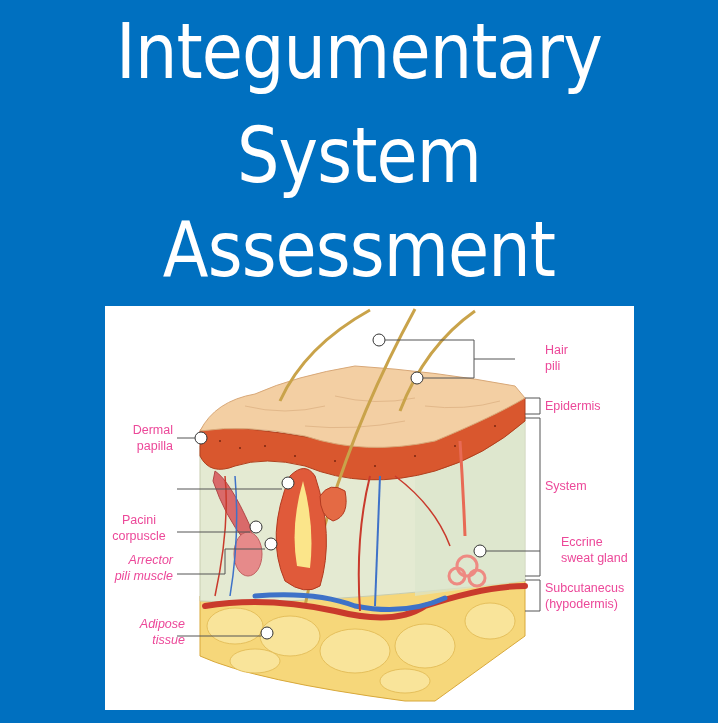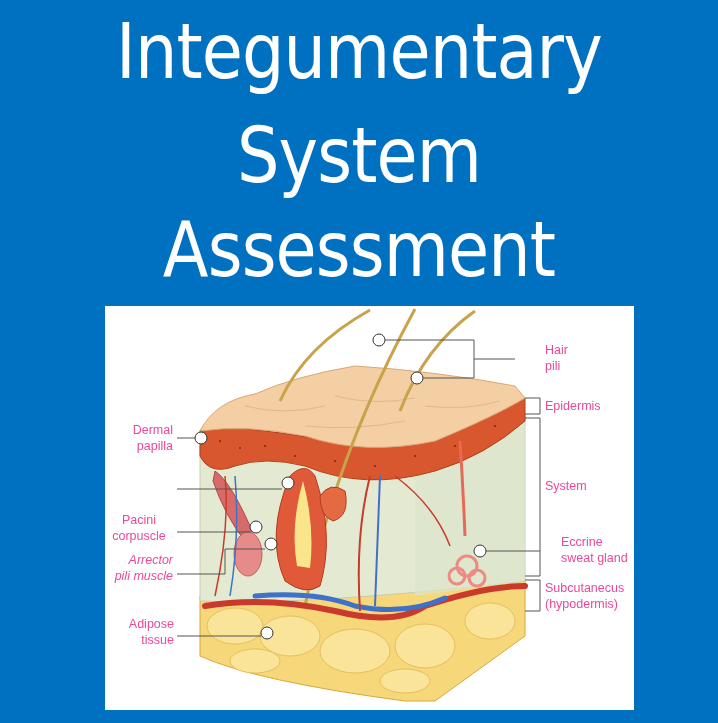--- a/index.html
+++ b/index.html
@@ -116,21 +116,21 @@
     <div>papilla</div>
   </div>
   <div class="lbl r" style="left:0; top:206px; width:68px;text-align:center;">
     <div>Pacini</div>
     <div>corpuscle</div>
   </div>
   <div class="lbl r" style="left:0; top:246px; width:68px;font-style:italic;">
     <div>Arrector</div>
     <div>pili muscle</div>
   </div>
-  <div class="lbl r" style="left:1px; top:310px; width:68px;">
+  <div class="lbl r" style="left:12px; top:310px; width:68px;font-style:italic;">
     <div>Adipose</div>
     <div>tissue</div>
   </div>
 
   <div class="lbl" style="left:440px; top:36px;">
     <div>Hair</div>
     <div>pili</div>
   </div>
   <div class="lbl" style="left:440px; top:92px;">
     <div>Epidermis</div>

